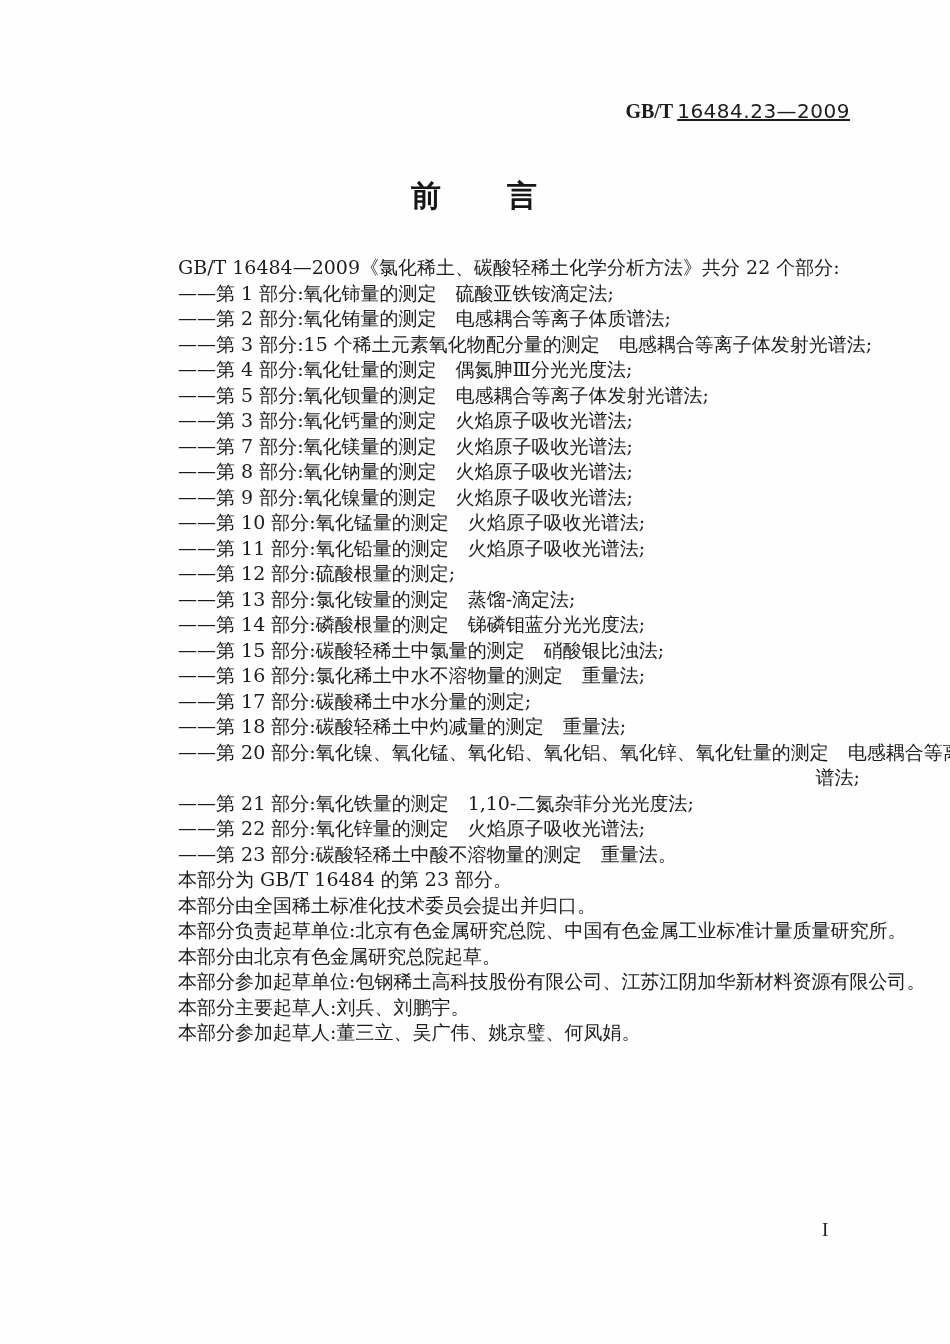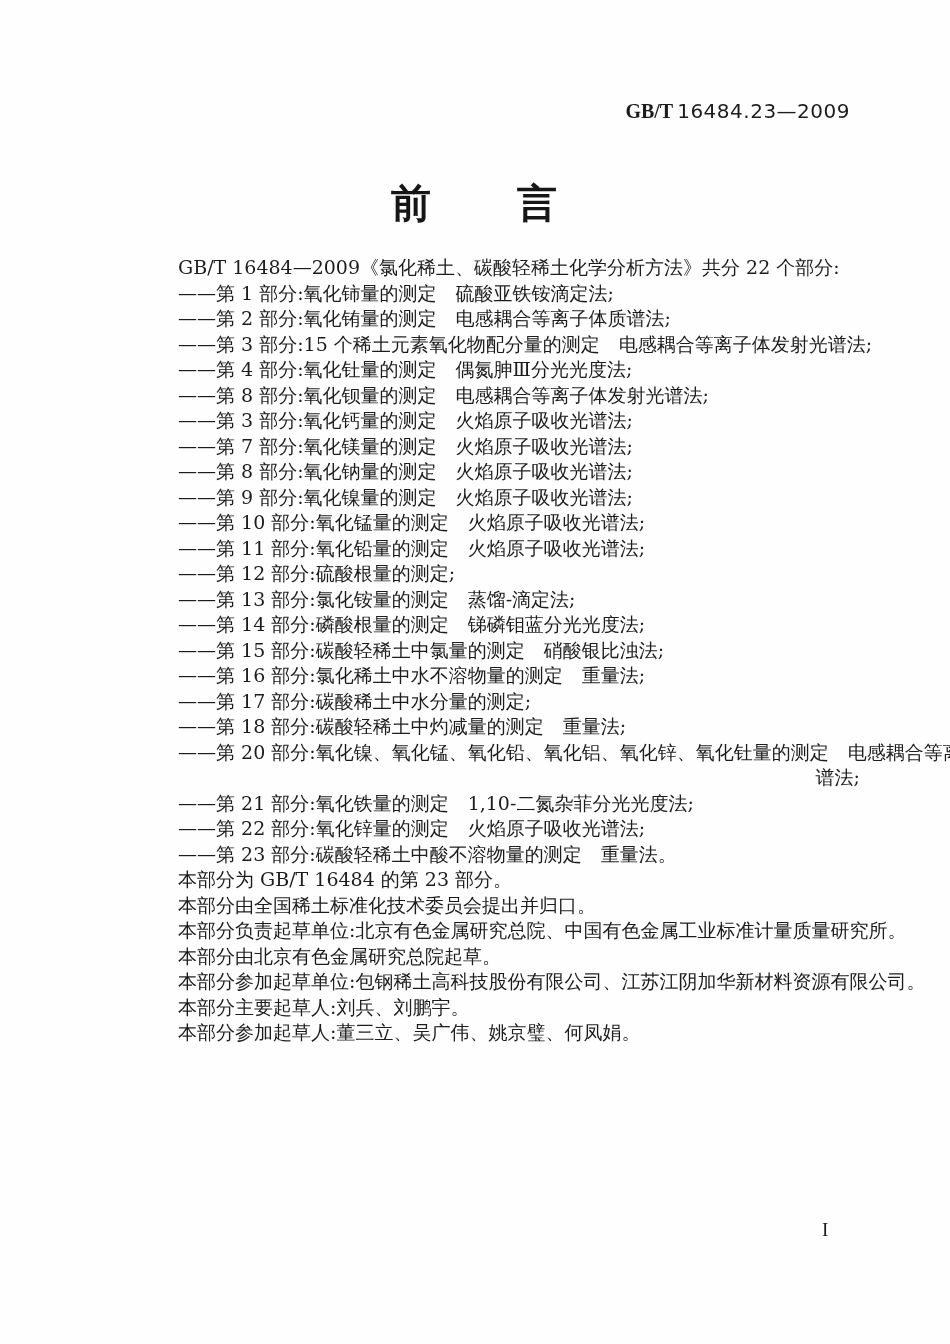--- a/index.html
+++ b/index.html
@@ -25,31 +25,32 @@
   }
   .code-prefix {
     font-family: "Liberation Serif", "DejaVu Serif", serif;
     font-weight: bold;
     margin-right: 4px;
   }
   .code-number {
     font-family: "DejaVu Sans", "Liberation Sans", sans-serif;
     font-weight: normal;
     letter-spacing: 0.5px;
+    text-decoration: underline;
   }
   .doc-title {
     position: absolute;
     top: 176px;
     left: 0;
     width: 100%;
     margin: 0;
     text-align: center;
     font-family: "Liberation Sans", "DejaVu Sans", sans-serif;
     font-weight: bold;
-    font-size: 40px;
+    font-size: 30px;
     letter-spacing: 2px;
     white-space: pre;
     color: #161616;
   }
   .body-text {
     position: absolute;
     top: 255px;
     left: 130px;
     width: 730px;
     font-size: 19px;
@@ -81,21 +82,21 @@
   </div>
 
   <h1 class="doc-title">前　　言</h1>
 
   <div class="body-text" id="body-lines">
       <div class="line">GB/T 16484—2009《氯化稀土、碳酸轻稀土化学分析方法》共分 22 个部分:</div>
       <div class="line">——第 1 部分:氧化铈量的测定　硫酸亚铁铵滴定法;</div>
       <div class="line">——第 2 部分:氧化铕量的测定　电感耦合等离子体质谱法;</div>
       <div class="line">——第 3 部分:15 个稀土元素氧化物配分量的测定　电感耦合等离子体发射光谱法;</div>
       <div class="line">——第 4 部分:氧化钍量的测定　偶氮胂Ⅲ分光光度法;</div>
-      <div class="line">——第 8 部分:氧化钡量的测定　电感耦合等离子体发射光谱法;</div>
+      <div class="line">——第 5 部分:氧化钡量的测定　电感耦合等离子体发射光谱法;</div>
       <div class="line">——第 3 部分:氧化钙量的测定　火焰原子吸收光谱法;</div>
       <div class="line">——第 7 部分:氧化镁量的测定　火焰原子吸收光谱法;</div>
       <div class="line">——第 8 部分:氧化钠量的测定　火焰原子吸收光谱法;</div>
       <div class="line">——第 9 部分:氧化镍量的测定　火焰原子吸收光谱法;</div>
       <div class="line">——第 10 部分:氧化锰量的测定　火焰原子吸收光谱法;</div>
       <div class="line">——第 11 部分:氧化铅量的测定　火焰原子吸收光谱法;</div>
       <div class="line">——第 12 部分:硫酸根量的测定;</div>
       <div class="line">——第 13 部分:氯化铵量的测定　蒸馏-滴定法;</div>
       <div class="line">——第 14 部分:磷酸根量的测定　锑磷钼蓝分光光度法;</div>
       <div class="line">——第 15 部分:碳酸轻稀土中氯量的测定　硝酸银比浊法;</div>

